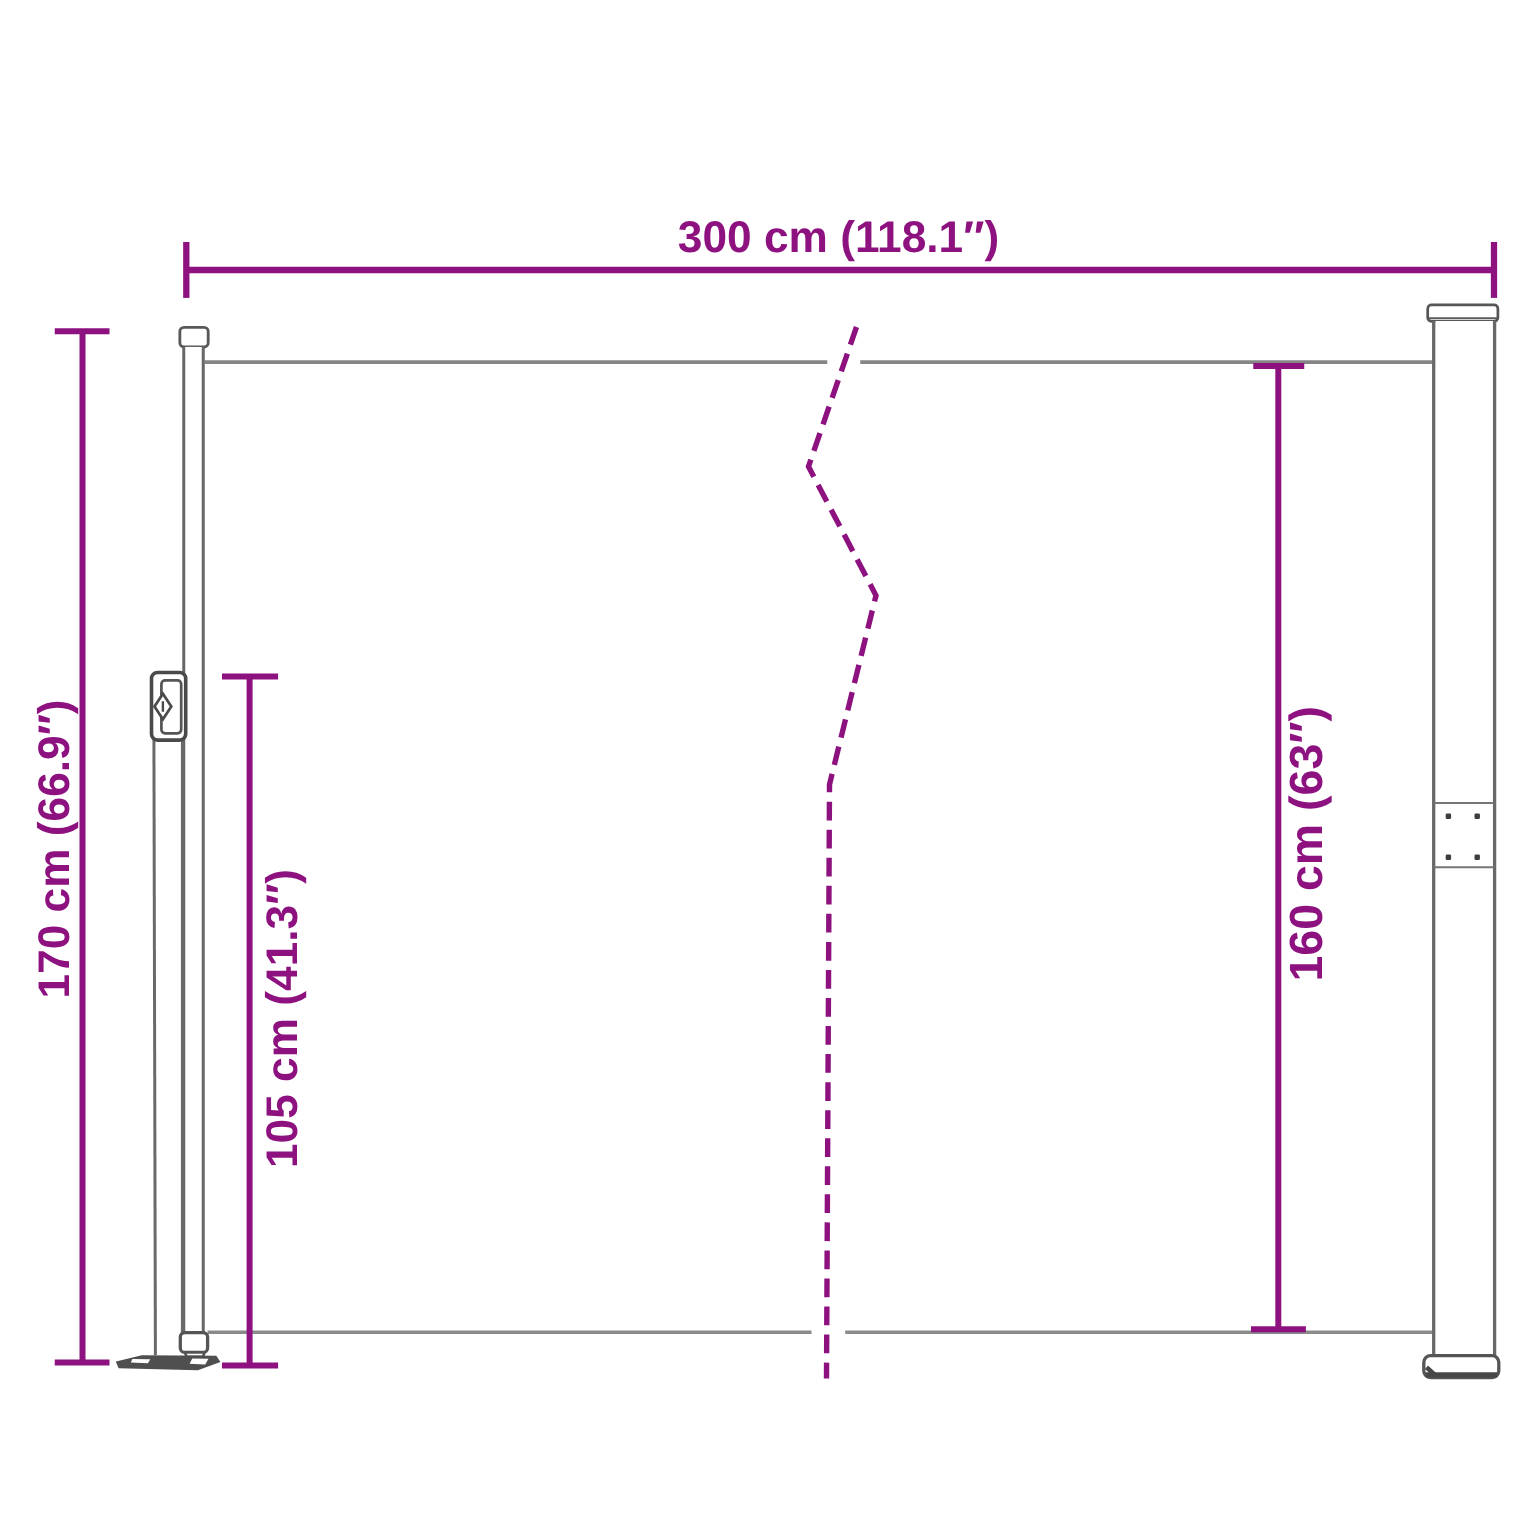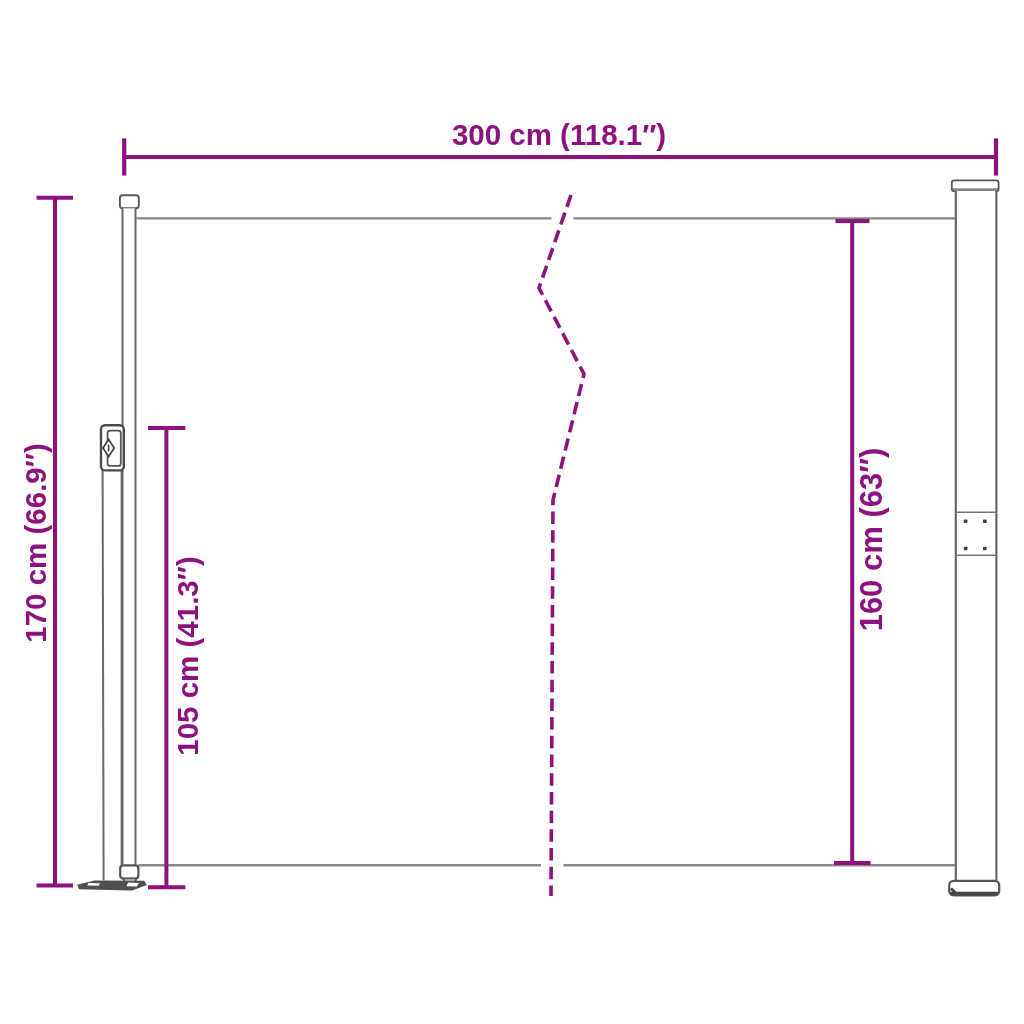--- a/index.html
+++ b/index.html
@@ -1,16 +1,16 @@
 <!DOCTYPE html>
 <html><head>
 <meta charset="utf-8">
 <style>
   html,body{margin:0;padding:0;background:#ffffff;}
-  .stage{width:1024px;height:968px;position:relative;background:#ffffff;}
+  .stage{width:1024px;height:968px;position:relative;background:#ffffff;margin-top:23px;}
   text{font-family:"Liberation Sans", sans-serif;font-weight:bold;fill:#8D1280;}
 </style>
 </head>
 <body>
 <div class="stage">
 <svg width="1024" height="1024" viewBox="0 0 1024 1024">
 
   <rect x="0" y="0" width="1024" height="1024" fill="#ffffff"></rect>
 
   <rect x="137" y="219" width="818" height="645" fill="#ffffff"></rect>

